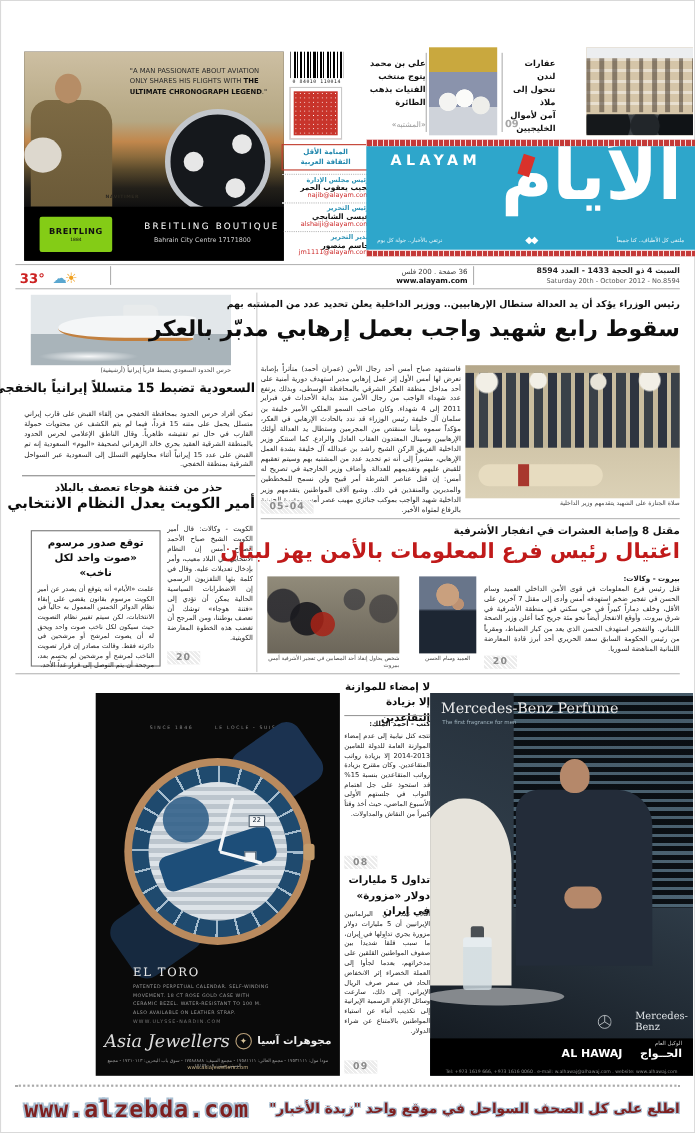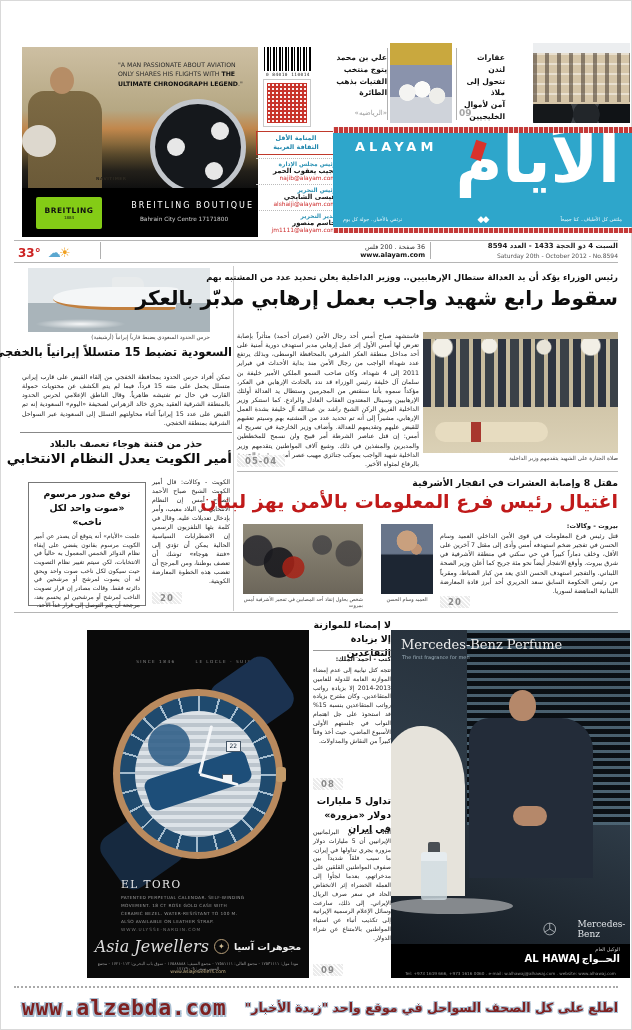--- a/index.html
+++ b/index.html
@@ -186,21 +186,21 @@
   .mb-torso { position:absolute; left:78px; top:88px; width:124px; height:160px; background:#232c39; border-radius:20px 32px 0 0; }
   .mb-hands { position:absolute; left:122px; top:176px; width:34px; height:20px; background:#b5886a; border-radius:10px; }
   .mb-table { position:absolute; left:-4px; top:268px; width:126px; height:16px; background:#85898d; border-radius:50%; }
   .mb-bottle{ position:absolute; left:30px; top:222px; width:26px; height:48px;
               background:linear-gradient(180deg,#e6ecef 0 18%, rgba(210,222,228,.8) 18% 100%); border-radius:3px; }
   .mb-cap   { position:absolute; left:37px; top:212px; width:12px; height:12px; background:#4a4f54; border-radius:2px; }
   .mb-logo-row{ position:absolute; left:152px; top:289px; display:flex; align-items:center; gap:21px; }
   .mb-brand { color:#dfe3e6; font-family:"DejaVu Serif",serif; font-size:9px; }
   .mb-footer{ position:absolute; left:0; bottom:0; width:100%; height:34px; background:#000; }
   .mbf-label{ position:absolute; right:10px; top:2px; color:#ccc; font-size:5px; direction:rtl; }
-  .mbf-name { position:absolute; right:10px; top:9px; color:#fff; font-weight:bold; font-size:10px; display:flex; gap:2px; align-items:baseline; }
+  .mbf-name { position:absolute; right:10px; top:9px; color:#fff; font-weight:bold; font-size:10px; display:flex; gap:16px; align-items:baseline; }
   .mbf-contact{ position:absolute; left:0; bottom:2px; width:100%; text-align:center; color:#8f8f8f; font-size:4.2px; }
 
   
   .zebda-url{ left:22px; top:996px; font-family:"DejaVu Sans Mono",monospace; font-weight:bold;
               font-size:21px; letter-spacing:1px; color:#7e2020;
               text-shadow:-1.5px -1.5px 0 #a9bfd2, 1.5px -1.5px 0 #a9bfd2, -1.5px 1.5px 0 #a9bfd2, 1.5px 1.5px 0 #a9bfd2; }
   .zebda-ar { right:14px; top:1000px; font-size:12.5px; font-weight:bold; color:#7e2020; direction:rtl;
               text-shadow:-1px -1px 0 #a9bfd2, 1px -1px 0 #a9bfd2, -1px 1px 0 #a9bfd2, 1px 1px 0 #a9bfd2; }
 </style>
 </head>
@@ -252,21 +252,21 @@
       <div class="t">مدير التحرير</div>
       <div class="n">جاسم منصور</div>
       <div class="e">jm1111@alayam.com</div>
     </div>
   </div>
 
   <div class="abs teaser-title preline" style="left:333px;top:52px;width:54px;">علي بن محمد
 يتوج منتخب
 الفتيات بذهب
 الطائرة</div>
-  <div class="abs teaser-label" style="left:333px;top:109px;width:54px;text-align:right;">«الرياضيه»</div>
+  <div class="abs teaser-label" style="left:333px;top:109px;width:54px;text-align:right;">«المشتبه»</div>
   <div class="abs vr" style="left:387px;top:48px;height:72px;"></div>
   <div class="abs sports-photo"></div>
   <div class="abs vr" style="left:456px;top:48px;height:72px;"></div>
   <div class="abs teaser-title preline" style="left:459px;top:52px;width:46px;">عقارات لندن
 تتحول إلى ملاذ
 آمن لأموال
 الخليجيين</div>
   <div class="abs teaser-page" style="left:459px;top:108px;">09</div>
   <div class="abs london-photo">
     <div class="london-sky"></div>

